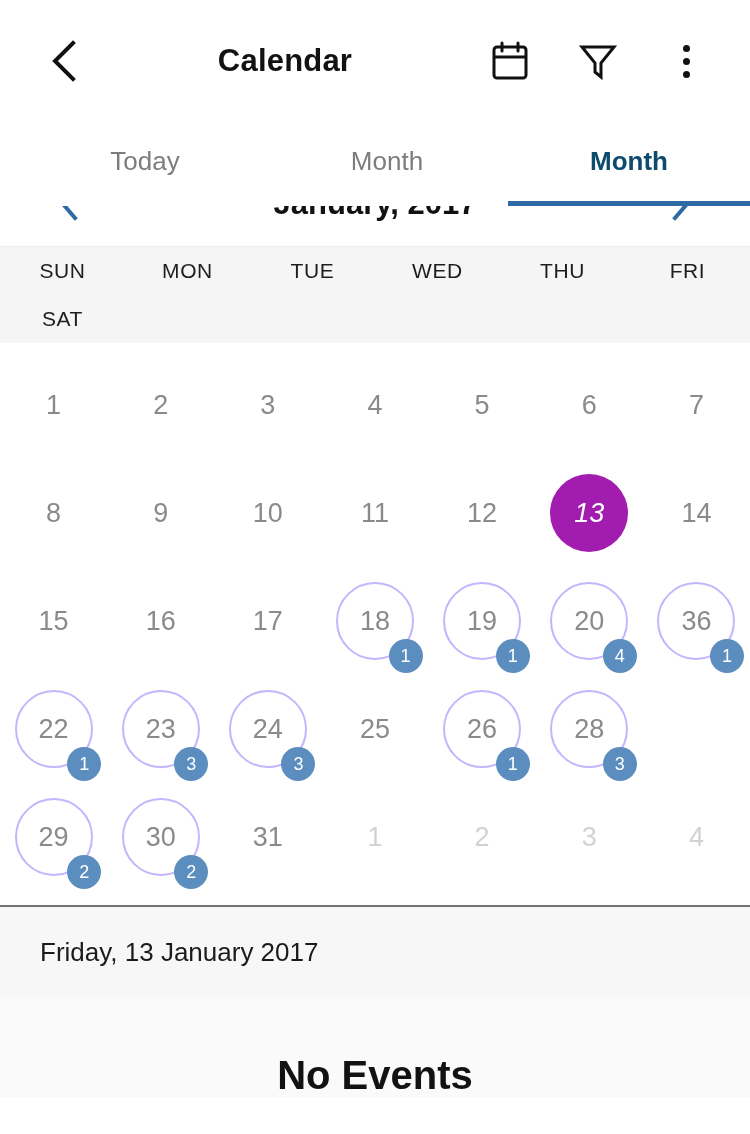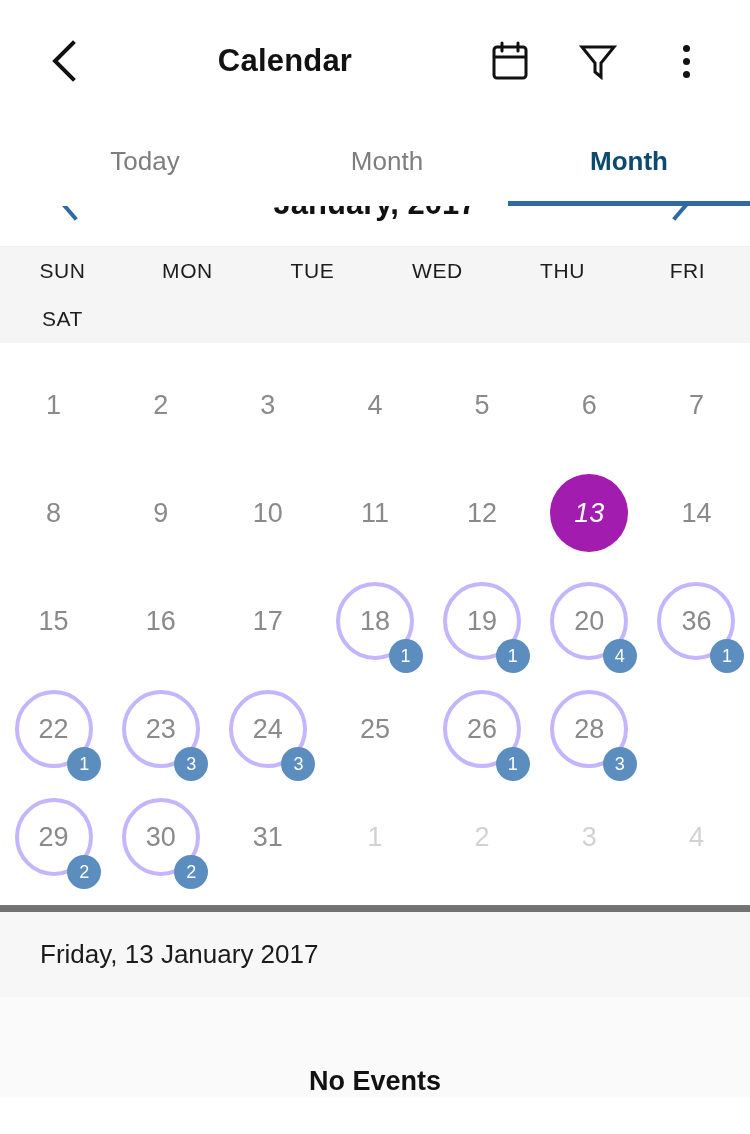--- a/index.html
+++ b/index.html
@@ -156,21 +156,21 @@
     width: 78px; height: 78px;
     border-radius: 50%;
     display: flex;
     align-items: center;
     justify-content: center;
     font-size: 27px;
     color: #8a8a8a;
     z-index: 2;
   }
   .daycell.has-events .daynum {
-    border: 4px solid #c4b5fd;
+    border: 2px solid #c4b5fd;
     color: #8a8a8a;
   }
   .daycell.today .daynum {
     background: #a21caf;
     color: #ffffff;
     border: none;
     font-style: italic;
   }
   .daycell.other-month .daynum { color: #d2d2d2; }
 
@@ -185,42 +185,42 @@
     font-size: 18px;
     display: flex;
     align-items: center;
     justify-content: center;
     z-index: 4;
   }
 
   
   .selected-bar {
     background: #f7f7f7;
-    border-top: 7px solid #737373;
+    border-top: 2px solid #737373;
     height: 92px;
     display: flex;
     align-items: center;
     padding-left: 40px;
     margin-top: 14px;
   }
   .selected-date {
     font-size: 26px;
     color: #1b1b1b;
   }
 
   
   .events-area {
     background: #fafafa;
     height: 100px;
     display: flex;
     align-items: flex-end;
     justify-content: center;
   }
   .no-events {
-    font-size: 27px;
+    font-size: 40px;
     font-weight: bold;
     color: #121212;
     line-height: 1;
     padding-bottom: 2px;
   }
 </style>
 </head>
 <body>
 
 <div id="app">

